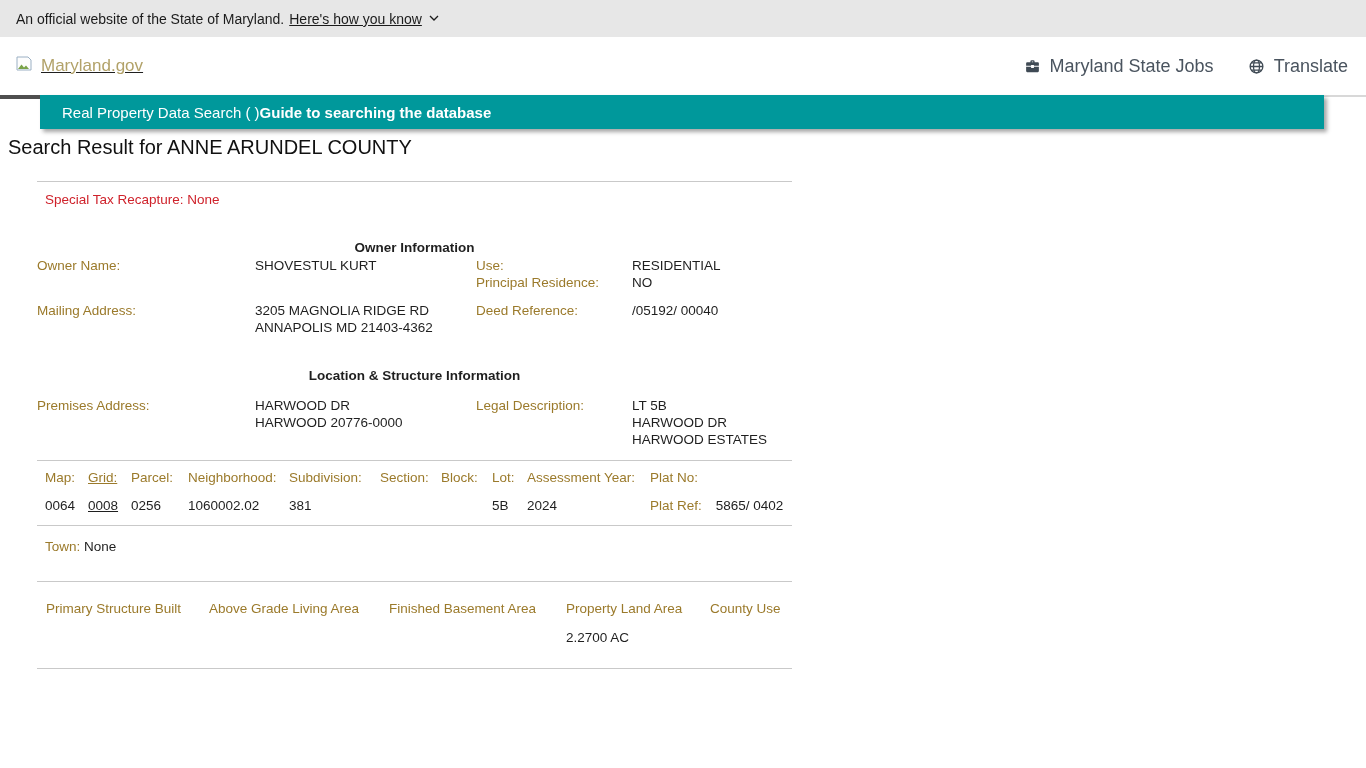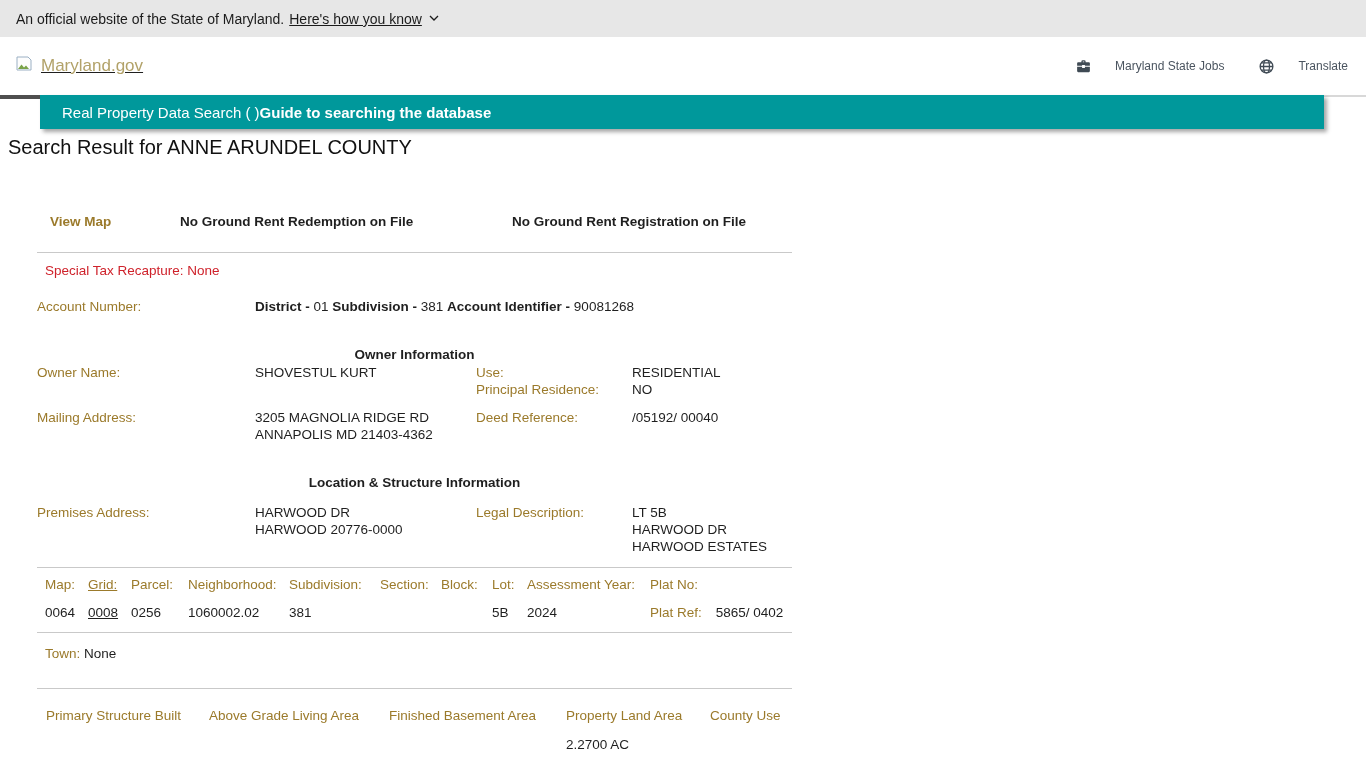--- a/index.html
+++ b/index.html
@@ -17,22 +17,22 @@
 
   
   .header {
     height: 60px; background: #fff; display: flex; align-items: center;
     justify-content: space-between; padding: 0 18px 0 16px;
     border-bottom: 2px solid #d8d8d8;
   }
   .logo { display: inline-flex; align-items: flex-start; gap: 9px; text-decoration: underline; }
   .logo-text { color: #b2a269; font-size: 17px; }
   .hdr-nav { display: flex; align-items: center; gap: 34px; }
-  .hdr-nav a { display: inline-flex; align-items: center; gap: 23px;
-    color: #4a545f; font-size: 12px; }
+  .hdr-nav a { display: inline-flex; align-items: center; gap: 9px;
+    color: #4a545f; font-size: 18px; }
 
   
   .band-row { position: relative; height: 18px; margin-top: -2px; }
   .band-stub { position: absolute; left: 0; top: 0; width: 40px; height: 4px; background: #4f4f4f; }
   .teal-band {
     position: absolute; left: 40px; right: 42px; top: 0; height: 34px;
     background: #00989b; color: #fff; font-size: 15px;
     display: flex; align-items: center; padding-left: 22px;
     box-shadow: 3px 3px 4px rgba(0,0,0,0.35);
   }
@@ -135,34 +135,25 @@
   <div class="teal-band">
     <span>Real Property Data Search ( )</span>
       <a class="guide">Guide to searching the database</a>
   </div>
 </div>
 
 <div class="page-title">Search Result for ANNE ARUNDEL COUNTY</div>
 
 <main class="content">
 
-  <div class="top-row">
-    <span class="c1 gold"><a>View Map</a></span>
-    <span class="c2">No Ground Rent Redemption on File</span>
-    <span class="c3">No Ground Rent Registration on File</span>
-  </div>
 
   <hr class="div hr1">
 
   <div class="special-tax red">Special Tax Recapture: None</div>
 
-  <div class="grid-row acct-row">
-    <span class="gold">Account Number:</span>
-    <span style="grid-column: 2 / 5;"><b>District -</b><span> 01 </span><b>Subdivision -</b><span> 381 </span><b>Account Identifier -</b><span> 90081268</span></span>
-  </div>
 
   <div class="section-heading">Owner Information</div>
 
   <div class="grid-row r-owner">
     <span class="gold">Owner Name:</span>
     <span>SHOVESTUL KURT</span>
     <span>
       <div class="gold">Use:</div>
       <div class="gold">Principal Residence:</div>
     </span>

